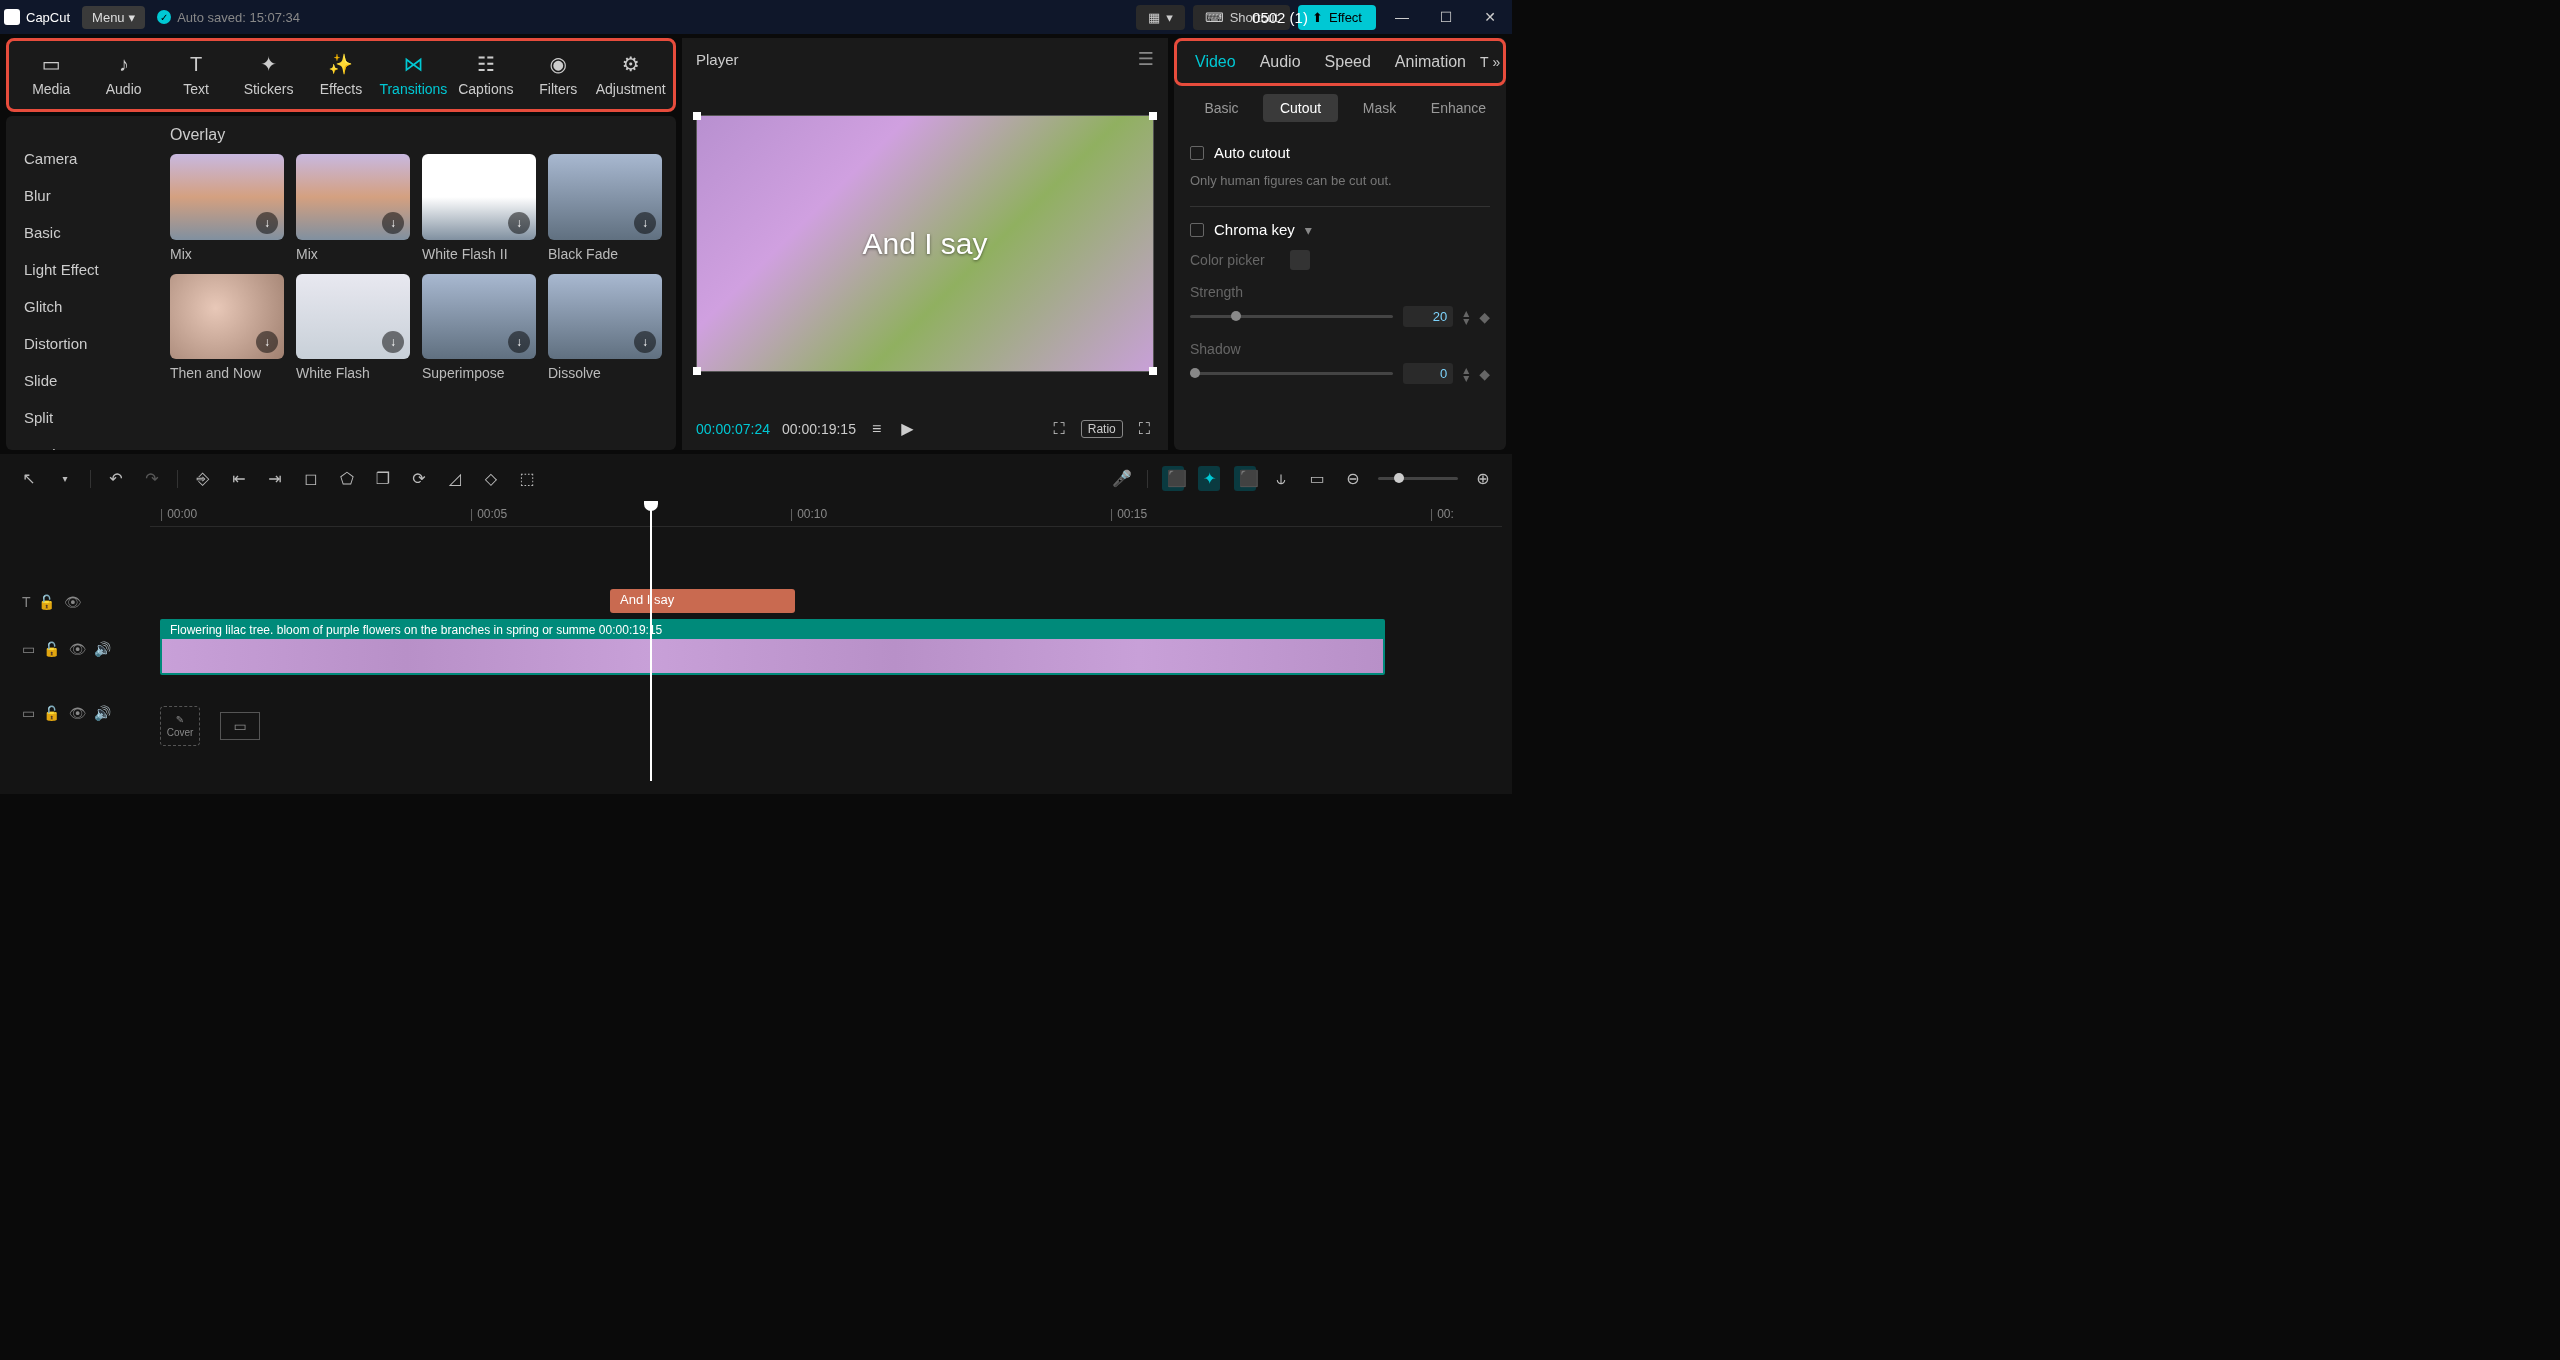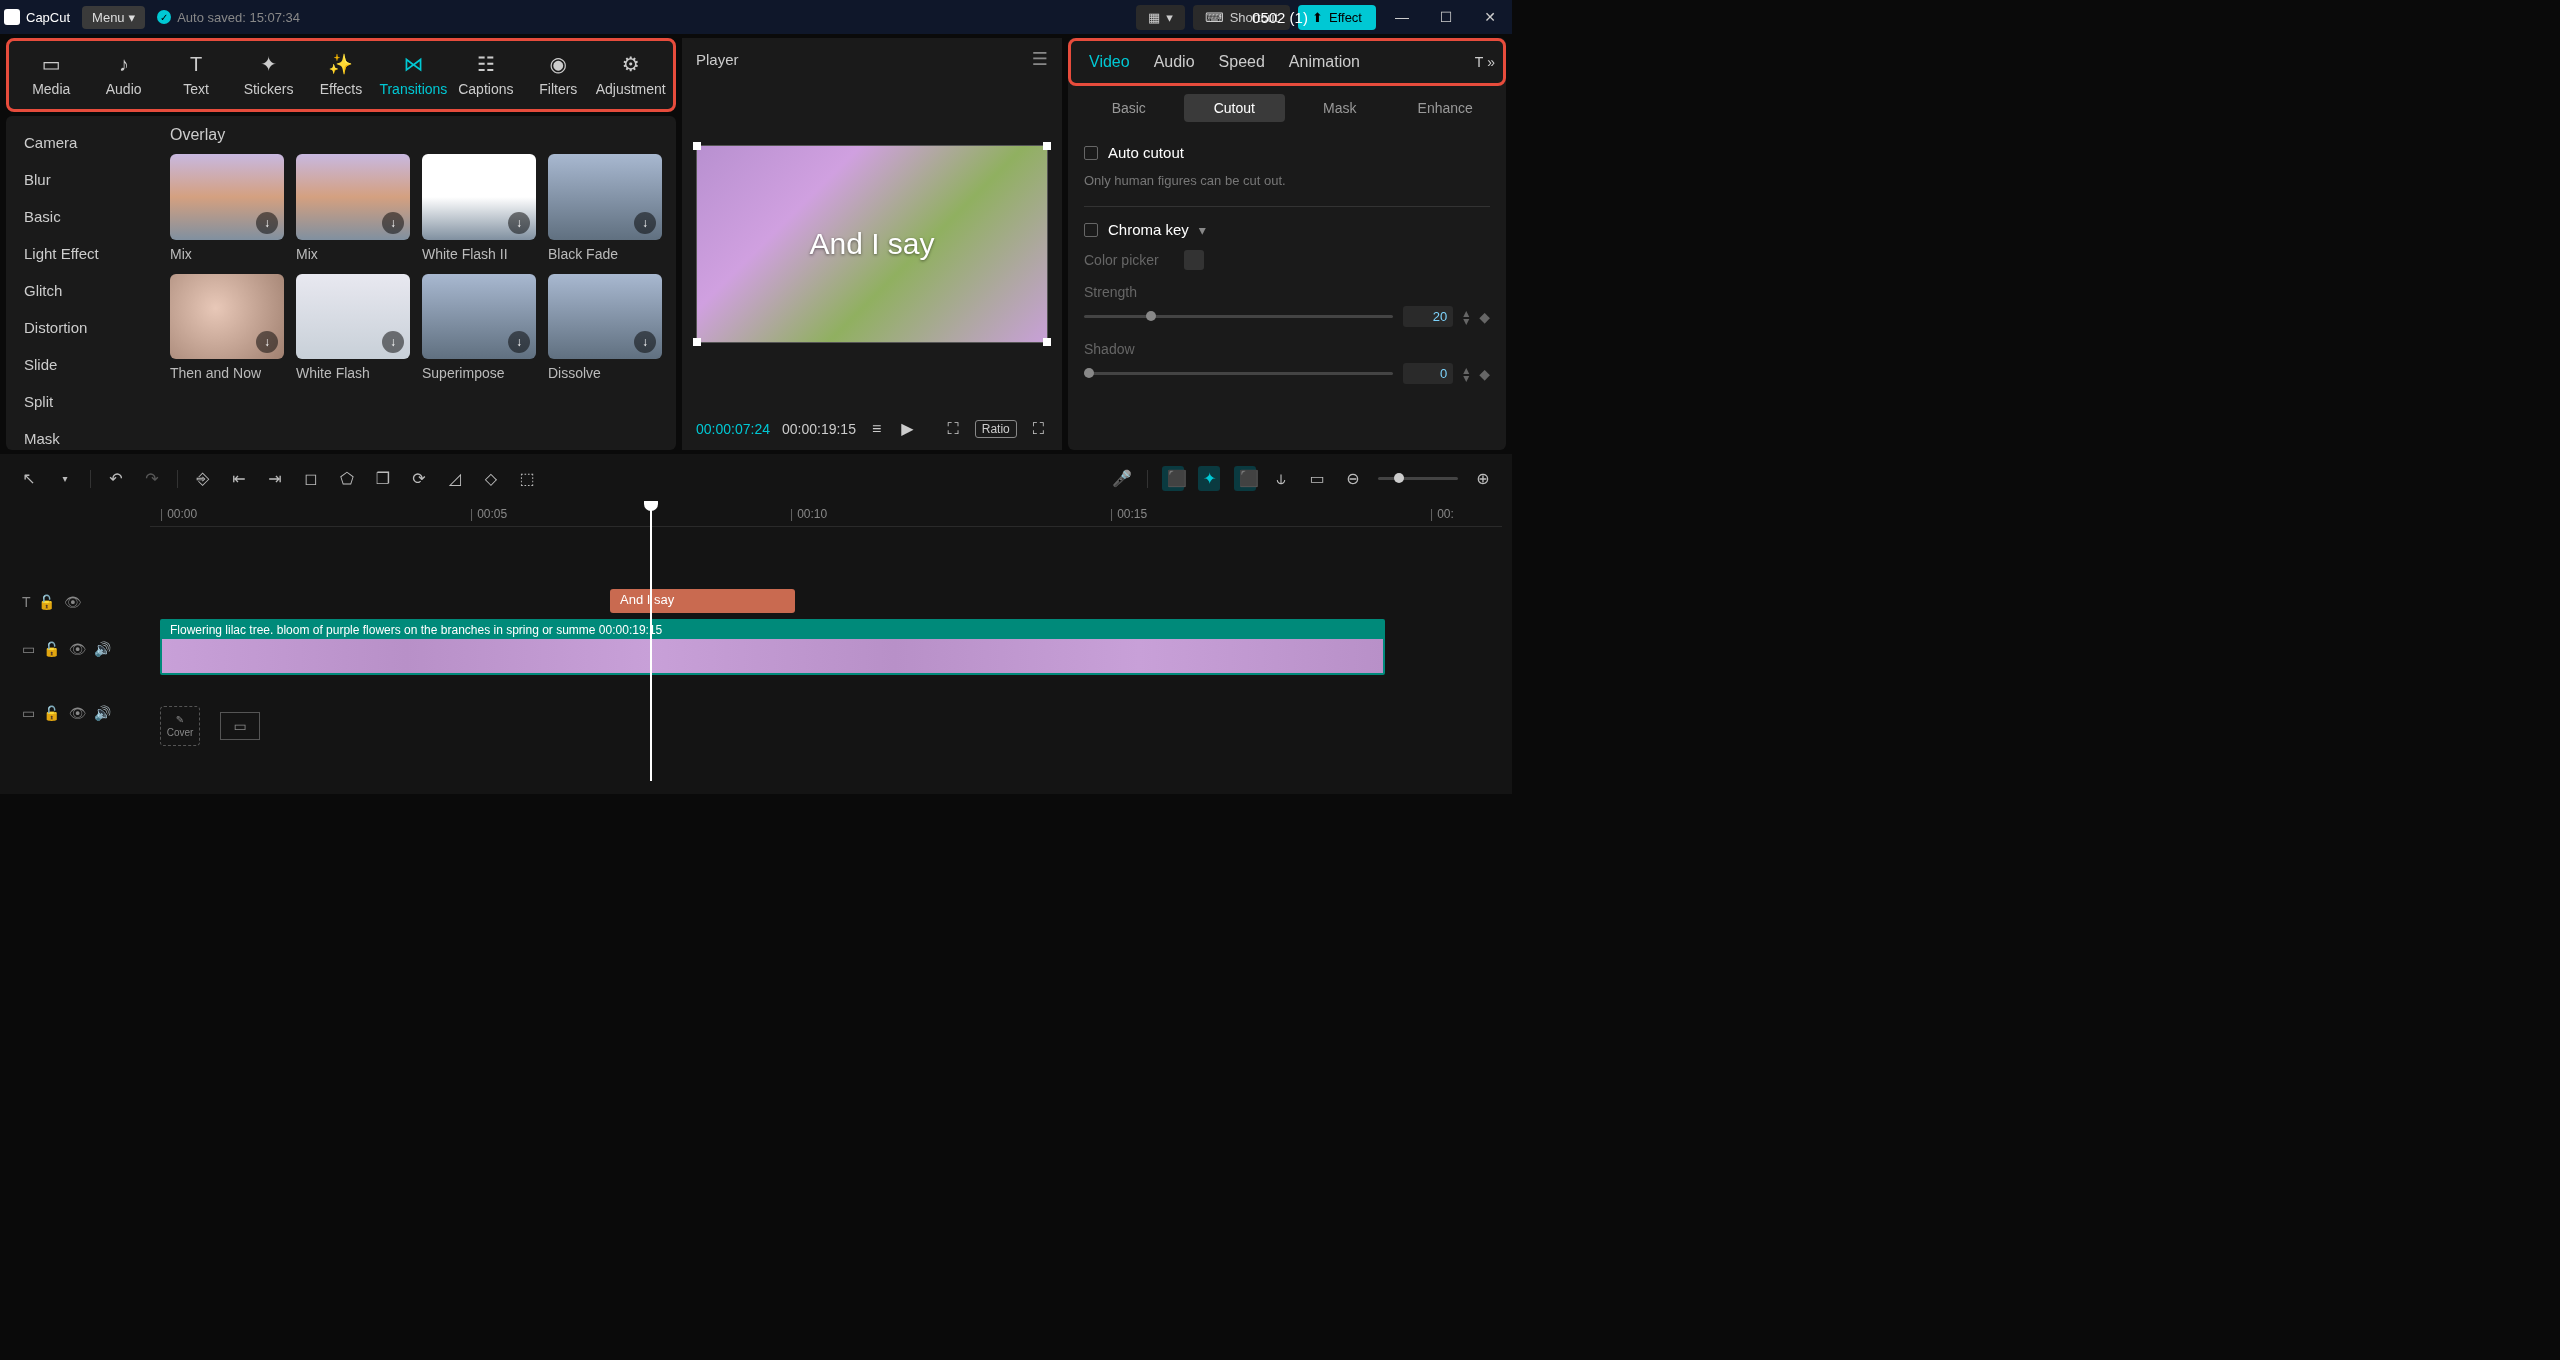--- a/index.html
+++ b/index.html
@@ -20,21 +20,21 @@
 .main-area { display: flex; height: 420px; gap: 6px; padding: 4px 6px; }
 
 .left-panel { width: 670px; display: flex; flex-direction: column; }
 .tool-tabs { display: flex; border: 3px solid #e74c3c; border-radius: 8px; padding: 8px 6px; background: #1a1a1a; }
 .tool-tab { flex: 1; display: flex; flex-direction: column; align-items: center; gap: 6px; color: #ccc; cursor: pointer; padding: 4px 0; }
 .tool-tab.active { color: #00c8d4; }
 .tool-tab-icon { font-size: 20px; height: 22px; display: flex; align-items: center; }
 .tool-tab-label { font-size: 14px; }
 
 .browser-area { display: flex; flex: 1; background: #1a1a1a; margin-top: 4px; border-radius: 6px; overflow: hidden; }
-.category-list { width: 150px; padding: 8px 0; }
+.category-list { width: 150px; padding: 24px 0; }
 .category-item { padding: 10px 18px; color: #ccc; cursor: pointer; font-size: 15px; }
 .thumbs-area { flex: 1; padding: 10px 14px; overflow-y: auto; }
 .section-title { color: #ccc; font-size: 16px; margin-bottom: 10px; }
 .thumb-grid { display: grid; grid-template-columns: repeat(4, 1fr); gap: 12px; }
 .thumb-item { cursor: pointer; }
 .thumb-box { width: 100%; aspect-ratio: 4/3; background: linear-gradient(180deg, #c8b8e0 0%, #d4a080 50%, #8090a0 100%); border-radius: 6px; position: relative; }
 .thumb-box.white { background: linear-gradient(180deg, #fff 0%, #fff 50%, #8090a0 100%); }
 .thumb-box.dark { background: linear-gradient(180deg, #a8b8d0 0%, #607080 100%); }
 .thumb-box.portrait { background: radial-gradient(circle at 40% 40%, #e8c8b8, #a08070); }
 .thumb-box.light { background: linear-gradient(180deg, #e8e8f0 0%, #c8d0d8 100%); }
@@ -51,21 +51,21 @@
 .corner { position: absolute; width: 8px; height: 8px; background: #fff; }
 .corner.tl { top: -4px; left: -4px; } .corner.tr { top: -4px; right: -4px; }
 .corner.bl { bottom: -4px; left: -4px; } .corner.br { bottom: -4px; right: -4px; }
 .player-controls { display: flex; align-items: center; gap: 12px; padding: 10px 14px; }
 .time-current { color: #00c8d4; font-size: 14px; }
 .time-total { color: #ccc; font-size: 14px; }
 .pc-spacer { flex: 1; }
 .pc-icon { color: #ccc; cursor: pointer; font-size: 16px; padding: 2px 4px; }
 .ratio-box { border: 1px solid #888; padding: 1px 6px; font-size: 12px; border-radius: 3px; color: #ccc; }
 
-.right-panel { width: 438px; background: #1a1a1a; border-radius: 6px; display: flex; flex-direction: column; }
+.right-panel { width: 332px; background: #1a1a1a; border-radius: 6px; display: flex; flex-direction: column; }
 .prop-tabs { display: flex; border: 3px solid #e74c3c; border-radius: 8px; padding: 6px 8px; gap: 4px; }
 .prop-tab { padding: 6px 10px; color: #ccc; cursor: pointer; font-size: 16px; font-weight: 500; }
 .prop-tab.active { color: #00c8d4; }
 .prop-tabs-more { margin-left: auto; color: #ccc; display: flex; align-items: center; gap: 4px; }
 .sub-tabs { display: flex; padding: 8px 10px; gap: 4px; }
 .sub-tab { flex: 1; text-align: center; padding: 6px; color: #999; cursor: pointer; font-size: 14px; border-radius: 4px; }
 .sub-tab.active { background: #3a3a3a; color: #fff; }
 .prop-body { padding: 14px 16px; flex: 1; }
 .prop-row { display: flex; align-items: center; gap: 10px; margin-bottom: 12px; }
 .prop-check { width: 14px; height: 14px; border: 1px solid #666; border-radius: 2px; }

